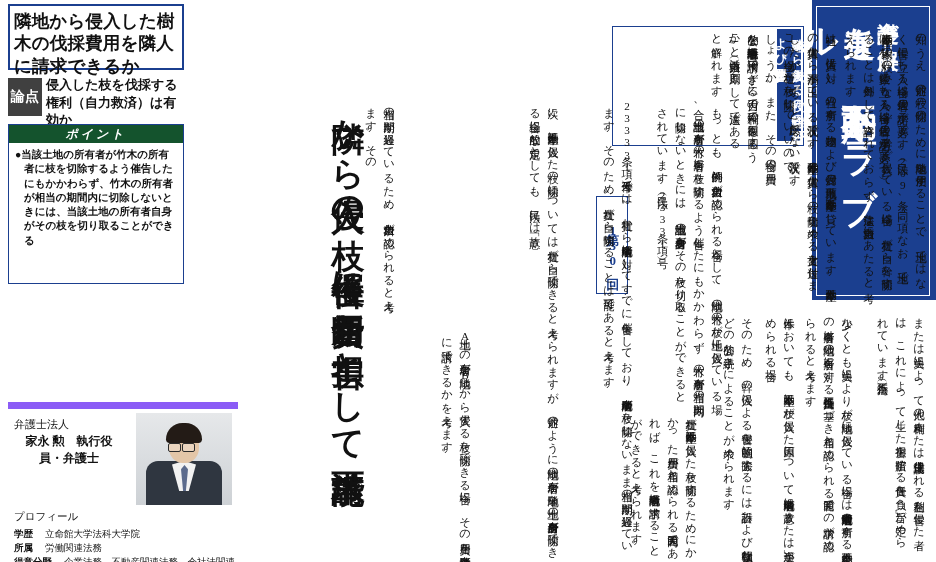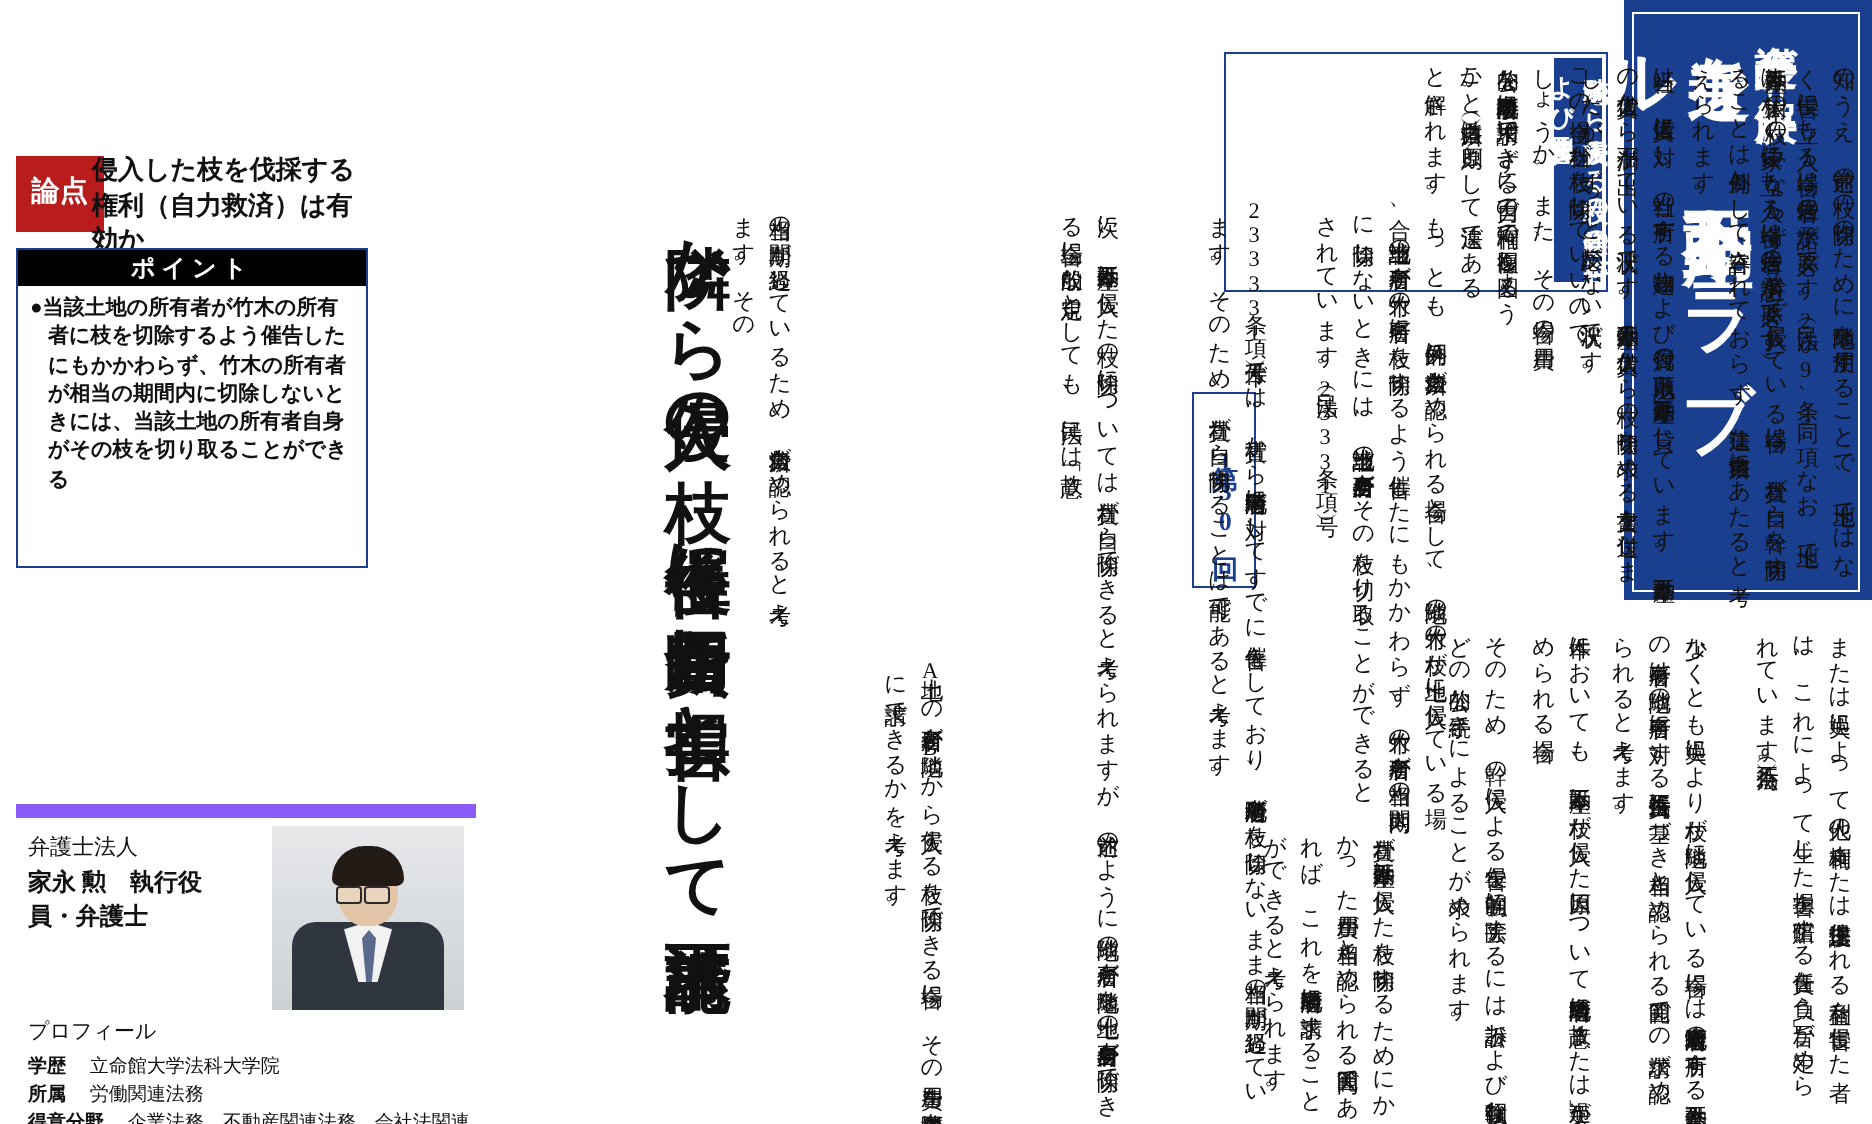--- a/index.html
+++ b/index.html
@@ -79,58 +79,59 @@
     font-weight:bold;
     font-size:17.5px;
     line-height:1.28;
     text-align:left;
     letter-spacing:0.01em;
   }
   .ronten-row{
     position:absolute;left:8px;top:76px;width:176px;height:44px;
   }
   .ronten-tag{
-    position:absolute;left:0;top:2px;width:44px;height:38px;
-    background:#b91c1c;color:#fff;font-weight:bold;font-size:14px;
+    position:absolute;left:0;top:2px;width:34px;height:38px;
+    background:#404040;color:#fff;font-weight:bold;font-size:14px;
     display:flex;align-items:center;justify-content:center;
     letter-spacing:0.02em;
     line-height:1.1;
     text-align:center;
   }
   .ronten-text{
     position:absolute;left:38px;top:0px;width:138px;
     font-size:13px;font-weight:bold;line-height:1.35;
   }
   .point-box{
     position:absolute;left:8px;top:124px;width:176px;height:160px;
     border:1px solid #1b3f8f;box-sizing:border-box;background:#fff;
   }
   .point-head{
-    height:18px;background:#000000;color:#fff;
+    height:18px;background:#14532d;color:#fff;
     font-size:12px;font-weight:bold;
     display:flex;align-items:center;justify-content:center;
     letter-spacing:0.25em;
+    font-style:italic;
   }
   .point-list{
     padding:5px 6px 0 6px;
     font-size:10.5px;line-height:1.36;font-weight:bold;
   }
   .point-item{margin-bottom:6px;text-indent:-9px;padding-left:9px;}
 
   
   .profile{
     position:absolute;left:8px;top:402px;width:230px;height:158px;
     border-top:7px solid #8b5cf6;
   }
   .firm{
     position:absolute;left:6px;top:8px;width:110px;
     font-size:11px;line-height:1.45;
   }
   .firm .alg{font-size:15px;font-weight:bold;letter-spacing:0.04em;}
-  .firm .nm{font-size:12px;font-weight:bold;}
+  .firm .nm{font-size:12px;font-weight:bold;text-align:center;}
   .photo{
     position:absolute;left:128px;top:4px;width:96px;height:92px;
     background:#cfd3d8;
     overflow:hidden;
   }
   .photo .bg{position:absolute;inset:0;background:linear-gradient(180deg,#e6e8ea 0%,#cdd1d5 100%);}
   .photo .head{
     position:absolute;left:33px;top:16px;width:30px;height:34px;
     background:#e3c6a8;border-radius:50% 50% 45% 45%;
   }
@@ -207,20 +208,21 @@
   </div>
 
   <div class="mast-kaiketsu" style="left:846px;top:6px;">弁護士が解決‼</div>
 
   <div class="kai-box" style="left:596px;top:196px;">第130回</div>
 
   <div class="lead-box">
     <div class="lead-title">隣地から侵入する枝の切除の可否および費用負担</div>
   </div>
 
+  <div class="tl-title">隣地から侵入した樹木の伐採費用を隣人に請求できるか</div>
 
   <div class="ronten-row">
     <div class="ronten-tag">論点</div>
     <div class="ronten-text">侵入した枝を伐採する権利（自力救済）は有効か</div>
   </div>
 
   <div class="point-box">
     <div class="point-head">ポイント</div>
     <div class="point-list">
       <div class="point-item">●当該土地の所有者が竹木の所有者に枝を切除するよう催告したにもかかわらず、竹木の所有者が相当の期間内に切除しないときには、当該土地の所有者自身がその枝を切り取ることができる</div>

